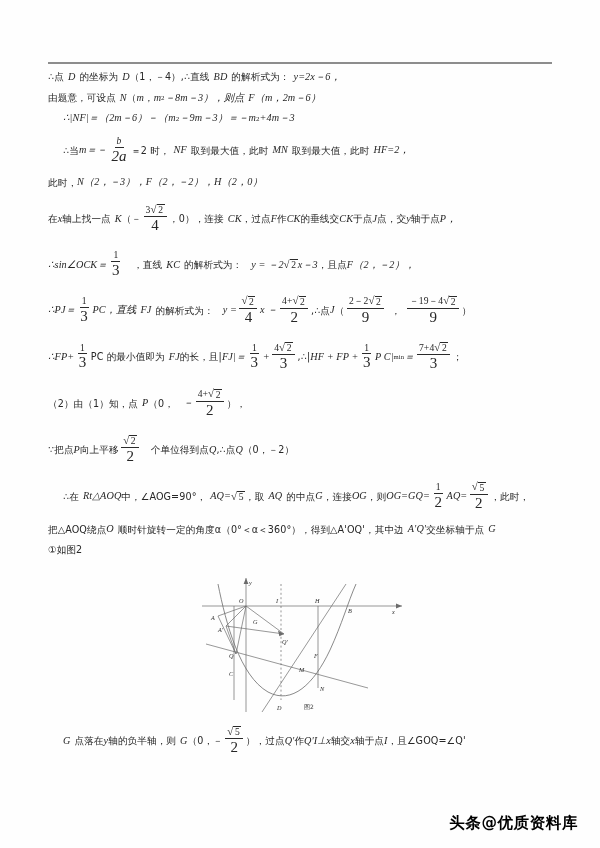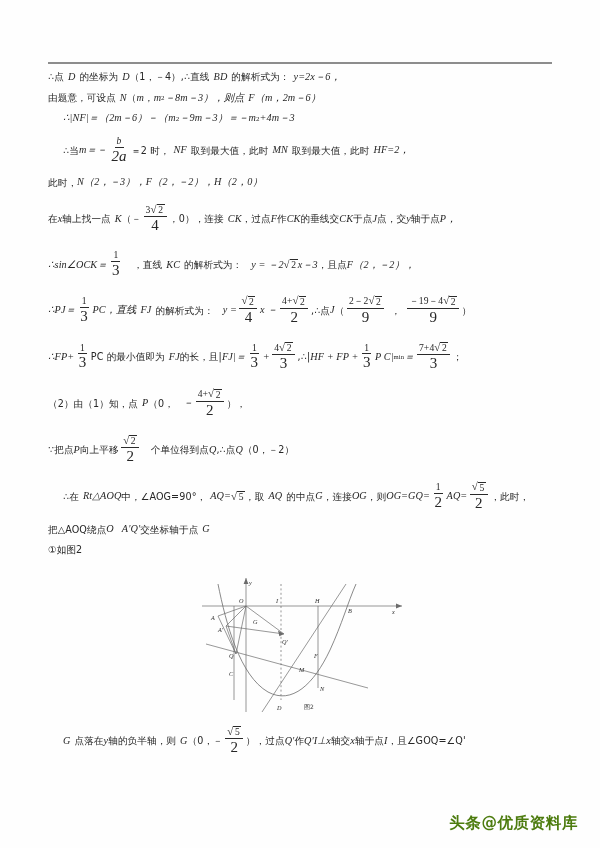--- a/index.html
+++ b/index.html
@@ -107,21 +107,21 @@
   .figure-wrap svg { display: block; }
 
   
   .watermark {
     position: absolute;
     right: 22px;
     bottom: 14px;
     font-family: "DejaVu Sans", "Liberation Sans", sans-serif;
     font-size: 15.5px;
     font-weight: 700;
-    color: #4d7c0f;
+    color: #000000;
     letter-spacing: .6px;
     white-space: nowrap;
   }
   .wm-at { font-weight: 700; }
 </style>
 </head>
 <body>
 
 <div class="page">
 
@@ -423,20 +423,21 @@
         <span class="den">2</span>
       </span>
       <span class="cn">，此时，</span>
     </div>
 
 
     <div class="line">
       <span class="cn">把△AOQ绕点</span>
       <span class="it">O</span>
         <span class="sp"></span>
+      <span class="cn">顺时针旋转一定的角度α（0°＜α＜360°），得到△A'OQ'，其中边</span>
         <span class="sp"></span>
       <span class="it">A'Q'</span>
       <span class="cn">交坐标轴于点</span>
         <span class="sp"></span>
       <span class="it">G</span>
     </div>
 
     <div class="line">
       <span class="cn">①如图2</span>
     </div>

